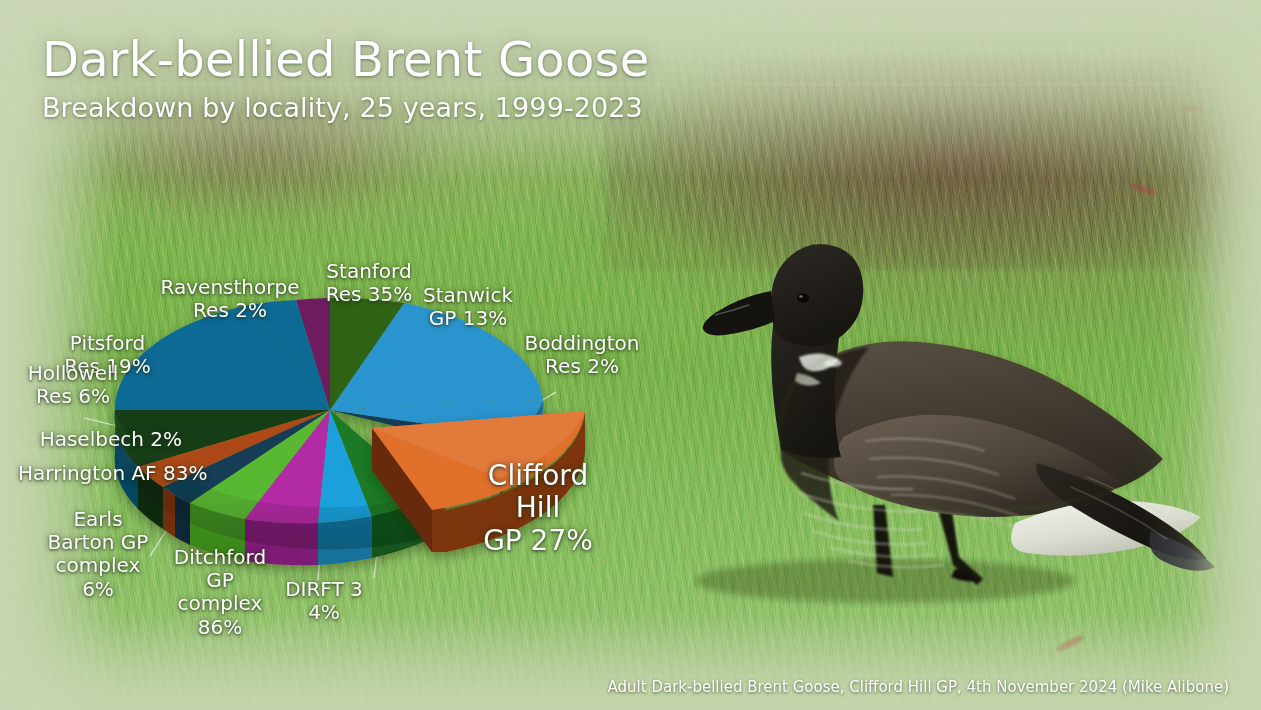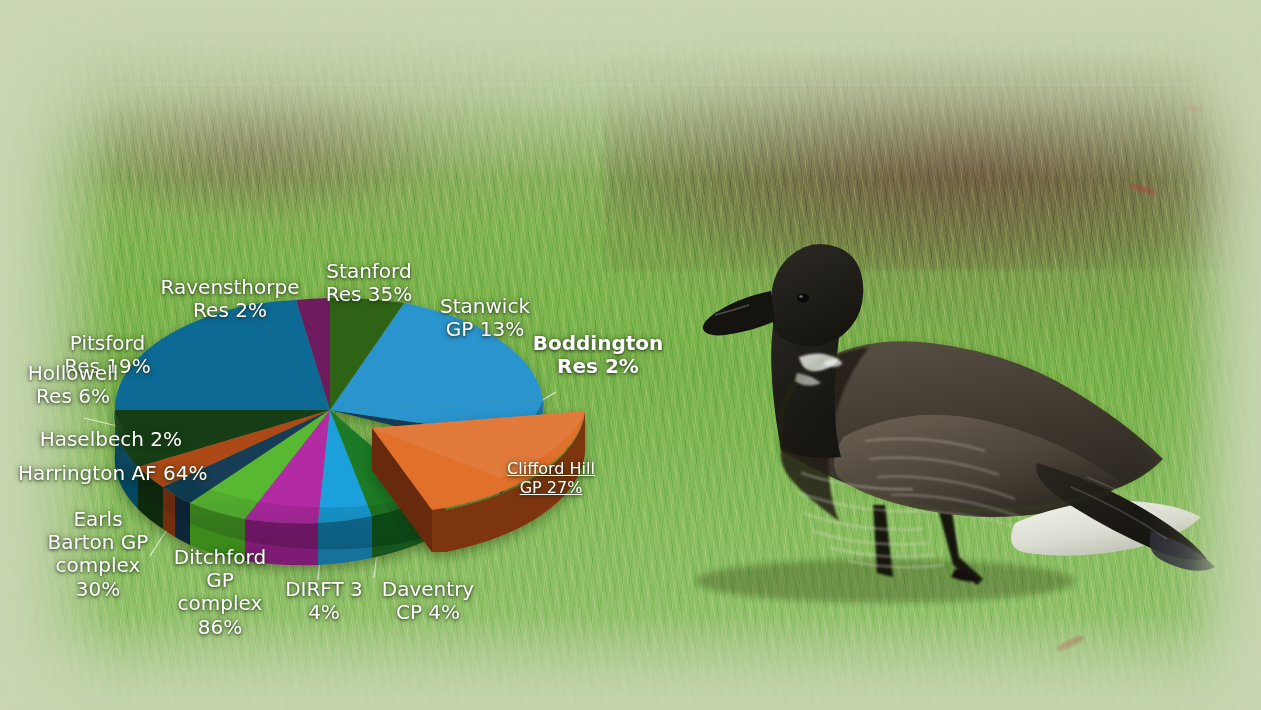--- a/index.html
+++ b/index.html
@@ -252,20 +252,24 @@
       <path d="M196 246 q-8 -58 34 -86 q46 -30 116 -22 q76 9 136 44 q58 34 96 72 q-24 26 -74 38 q-54 13 -114 12 q-74 -1 -126 -24 q-52 -23 -68 -34 Z" fill="none" stroke="rgba(60,80,40,.20)" stroke-width="3" filter="url(#softer)"></path>
     </svg>
   </div>
 
   <div class="top-wash"></div>
   <div class="bottom-wash"></div>
   <div class="left-wash"></div>
   <div class="right-wash"></div>
   <div class="inner-frame"></div>
 
+  <div class="title-block">
+    <div class="title">Dark-bellied Brent Goose</div>
+    <div class="subtitle">Breakdown by locality, 25 years, 1999-2023</div>
+  </div>
 
   <div class="chart-wrap">
 
     <svg width="1261" height="710" viewBox="0 0 1261 710" style="position:absolute;left:0;top:0;">
       <defs>
 
         <linearGradient id="rimShade" x1="0" y1="0" x2="0" y2="1">
           <stop offset="0%" stop-color="rgba(255,255,255,.18)"></stop>
           <stop offset="55%" stop-color="rgba(0,0,0,.08)"></stop>
           <stop offset="100%" stop-color="rgba(0,0,0,.34)"></stop>
@@ -355,48 +359,47 @@
     </svg>
 
     <div class="pie-label" style="left:50px;  top:296px; width:115px;margin-top:36px;">Pitsford
 Res 19%</div>
 
     <div class="pie-label" style="left:14px;  top:362px; width:118px;text-align:center;">Hollowell
 Res 6%</div>
 
     <div class="pie-label" style="left:18px;  top:428px; width:164px; text-align:right;">Haselbech 2%</div>
 
-    <div class="pie-label" style="left:18px;  top:462px; width:200px; text-align:left;">Harrington AF 64%</div>
+    <div class="pie-label" style="left:18px;  top:462px; width:200px; text-align:left;">Harrington AF 83%</div>
 
     <div class="pie-label" style="left:34px;  top:508px; width:128px;">Earls
 Barton GP
 complex
-30%</div>
+6%</div>
 
     <div class="pie-label" style="left:168px; top:546px; width:104px;">Ditchford
 GP
 complex
 86%</div>
 
     <div class="pie-label" style="left:278px; top:578px; width:92px;text-align:center;">DIRFT 3
 4%</div>
 
-    <div class="pie-label" style="left:374px; top:578px; width:108px;">Daventry
-CP 4%</div>
 
     <div class="pie-label" style="left:148px; top:276px; width:164px;">Ravensthorpe
 Res 2%</div>
 
     <div class="pie-label" style="left:314px; top:260px; width:110px;">Stanford
 Res 35%</div>
 
-    <div class="pie-label" style="left:430px; top:284px; width:110px;margin-top:11px;">Stanwick
+    <div class="pie-label" style="left:413px; top:284px; width:110px;">Stanwick
 GP 13%</div>
 
-    <div class="pie-label" style="left:528px; top:332px; width:140px;font-weight:bold;">Boddington
+    <div class="pie-label" style="left:512px; top:332px; width:140px;">Boddington
 Res 2%</div>
 
-    <div class="pie-label" style="left:483px; top:460px; width:136px; font-size:16px;text-decoration:underline;">Clifford Hill
+    <div class="pie-label" style="left:470px; top:460px; width:136px; font-size:28px;">Clifford Hill
 GP 27%</div>
   </div>
 
+  <div class="caption">Adult Dark-bellied Brent Goose, Clifford Hill GP, 4th November 2024 (Mike Alibone)</div>
 
 </div>
 
 </body></html>

